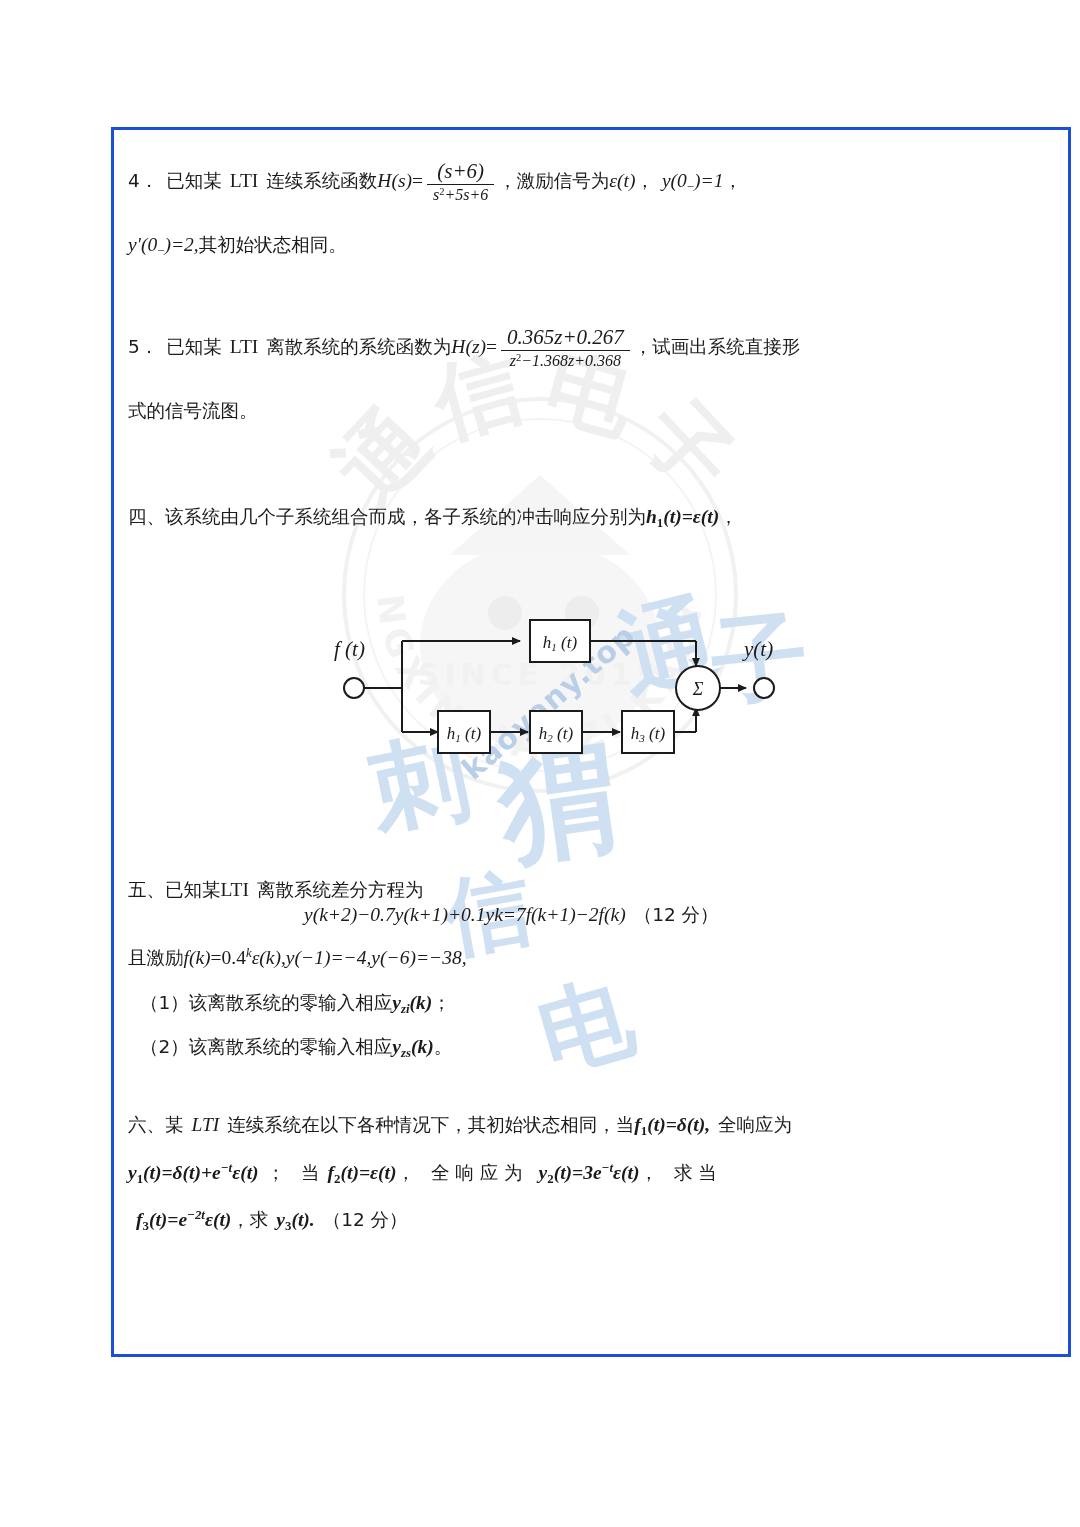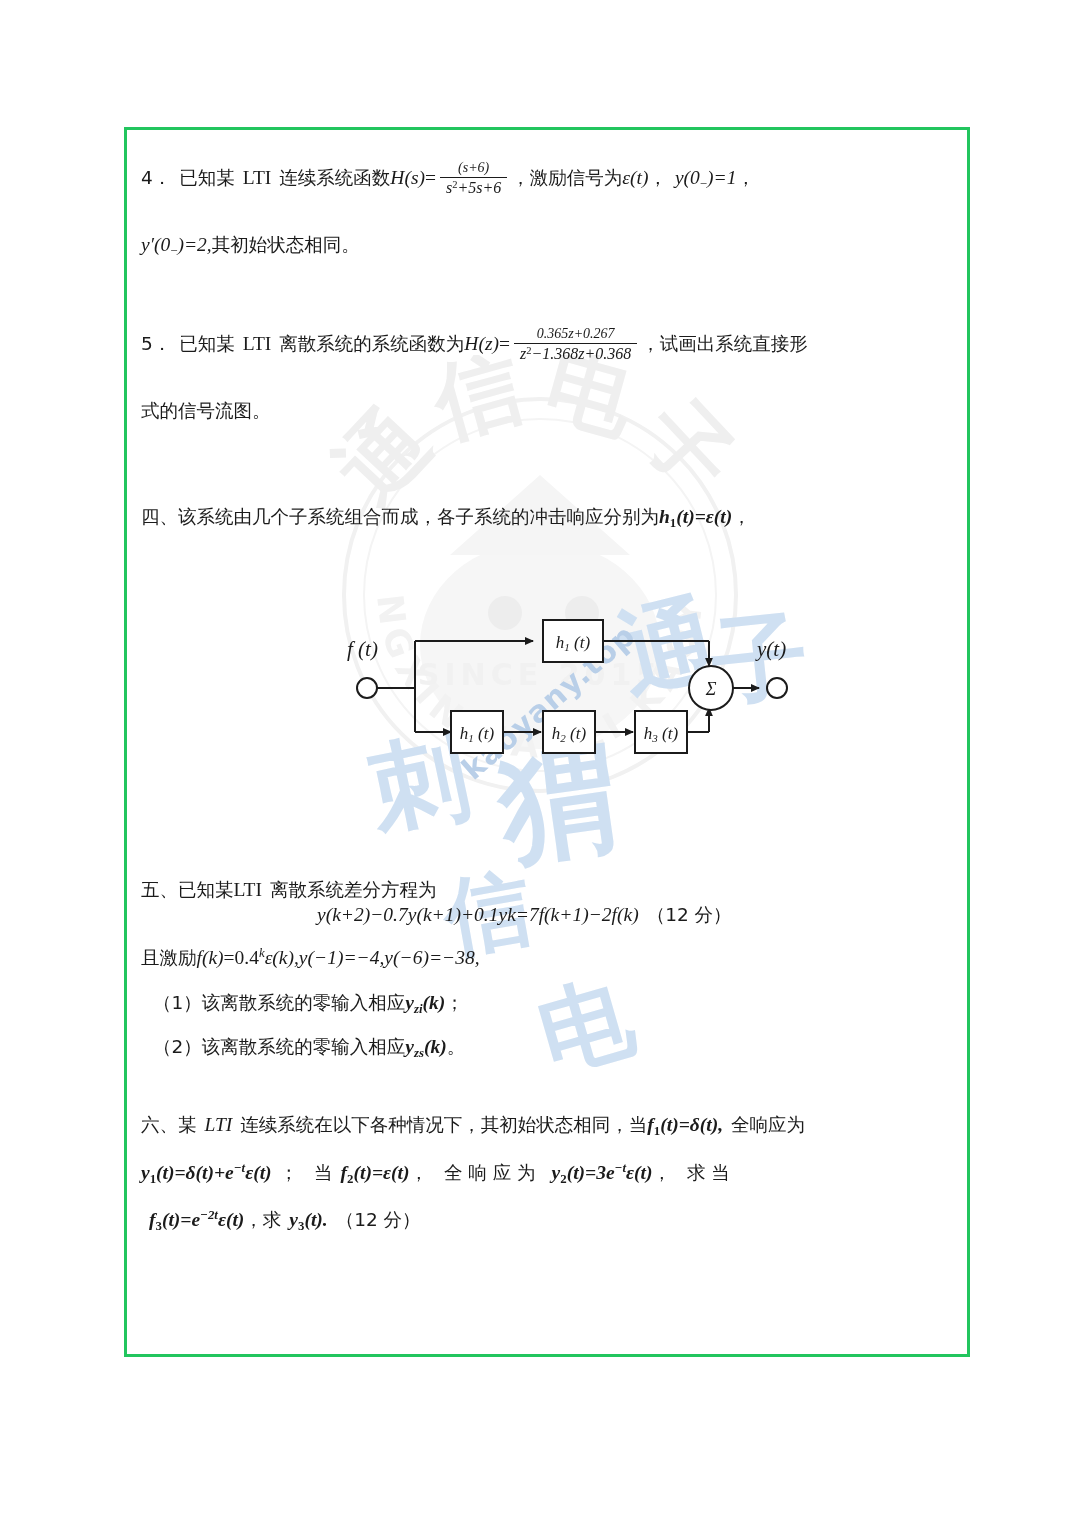--- a/index.html
+++ b/index.html
@@ -57,25 +57,25 @@
   .wm-b1 { left: 370px; top: 735px; font-size: 98px; transform: rotate(-12deg); }
   .wm-b2 { left: 500px; top: 745px; font-size: 120px; transform: rotate(-8deg); }
   .wm-b3 { left: 620px; top: 600px; font-size: 96px; transform: rotate(-14deg); }
   .wm-b4 { left: 445px; top: 870px; font-size: 86px; transform: rotate(-10deg); }
   .wm-b5 { left: 540px; top: 980px; font-size: 92px; transform: rotate(-16deg); }
   .wm-b6 { left: 712px; top: 612px; font-size: 96px; transform: rotate(-6deg); }
 
   
   #frame {
     position: absolute;
-    left: 124px;
+    left: 111px;
     top: 127px;
-    width: 846px;
+    width: 960px;
     height: 1230px;
-    border: 3px solid #22c55e;
+    border: 3px solid #1d4ed8;
     background: transparent;
     z-index: 1;
     box-sizing: border-box;
   }
   #content {
     position: absolute;
     left: 14px;
     top: 10px;
     width: 818px;
     height: 1208px;
@@ -107,21 +107,21 @@
     vertical-align: middle;
     text-align: center;
     margin: 0 4px;
     position: relative;
     top: -1px;
   }
   .frac .num {
     display: block;
     padding: 0 6px 2px 6px;
     border-bottom: 1.6px solid #1b1b1b;
-    font-size: 14px;
+    font-size: 21px;
   }
   .frac .den {
     display: block;
     padding: 2px 6px 0 6px;
     font-size: 16px;
   }
 
   
   #diagram {
     position: absolute;

